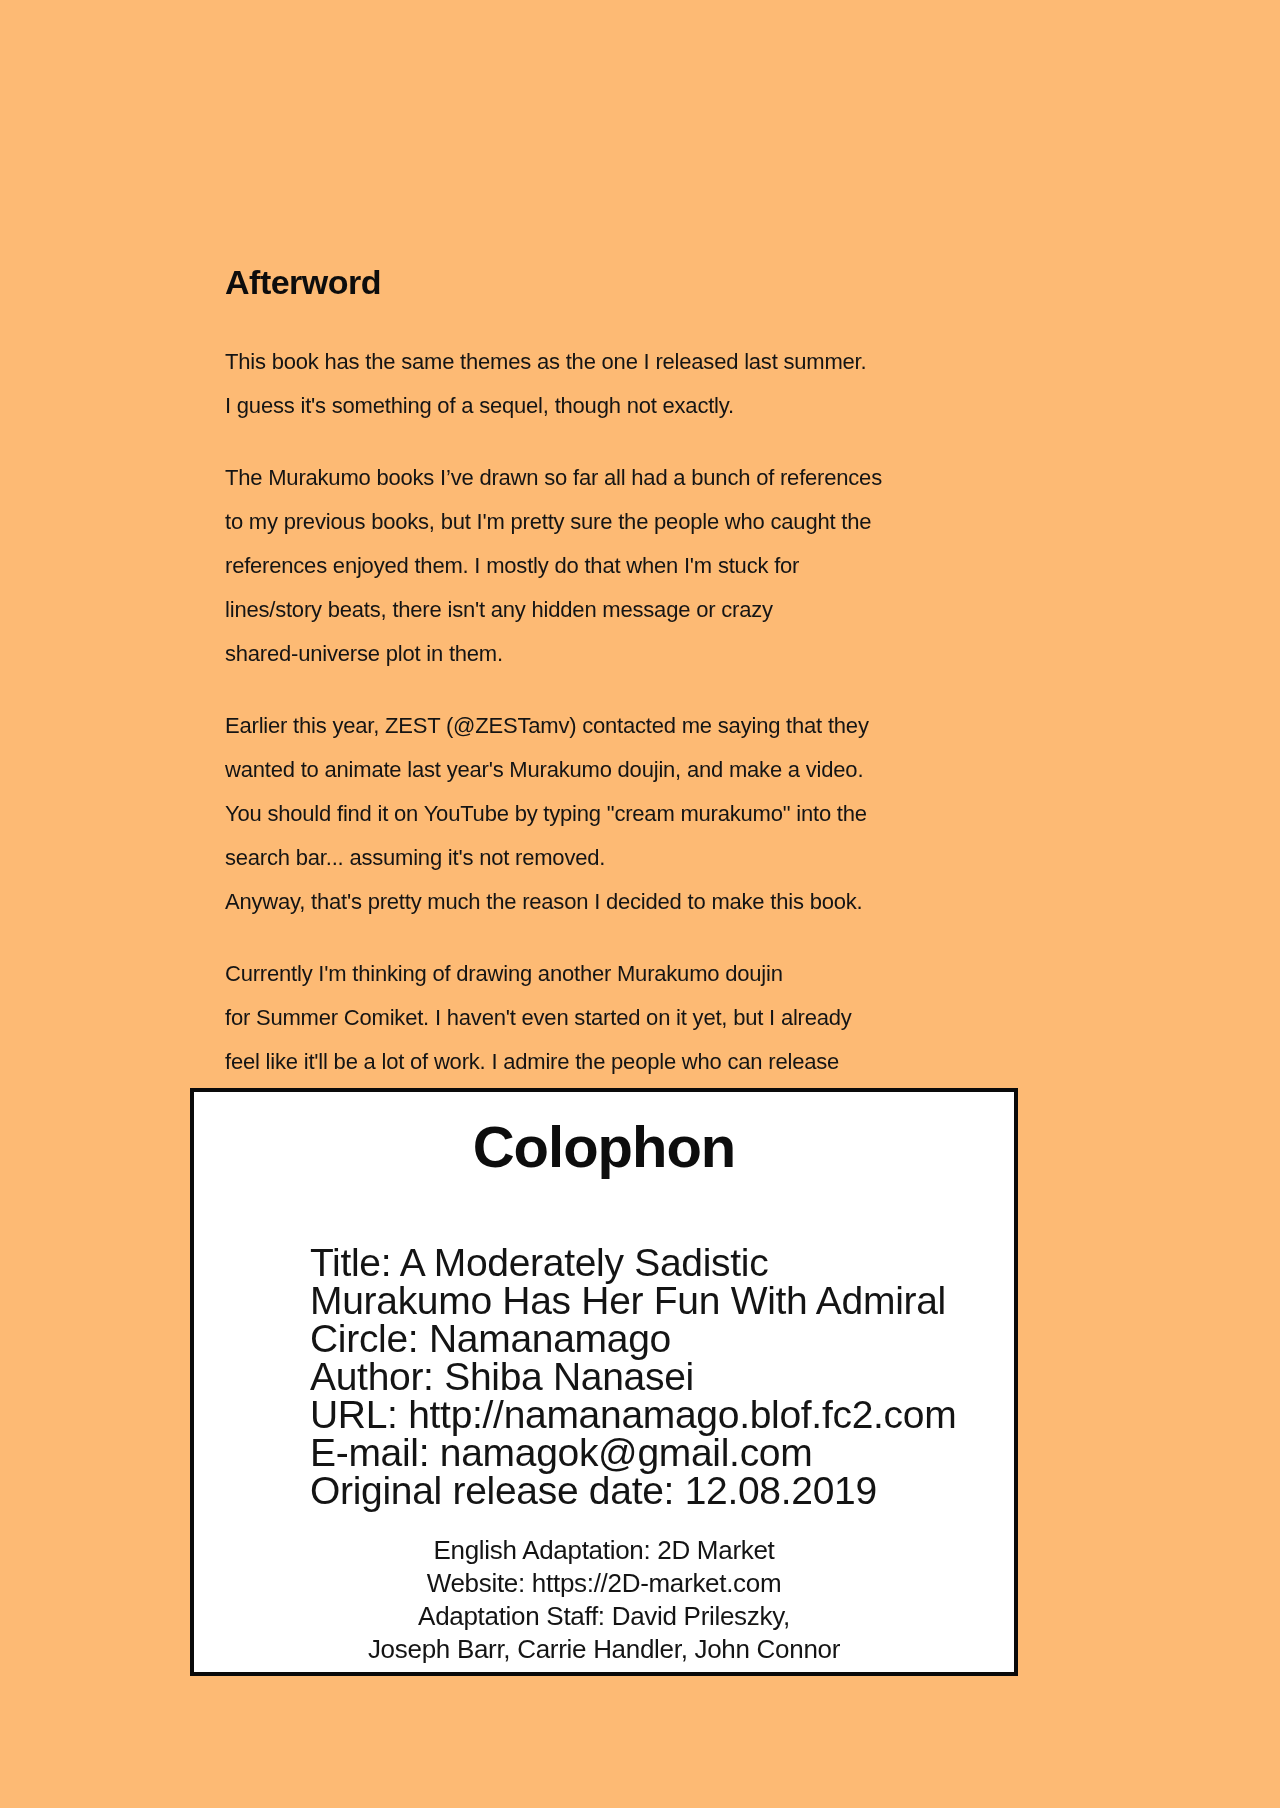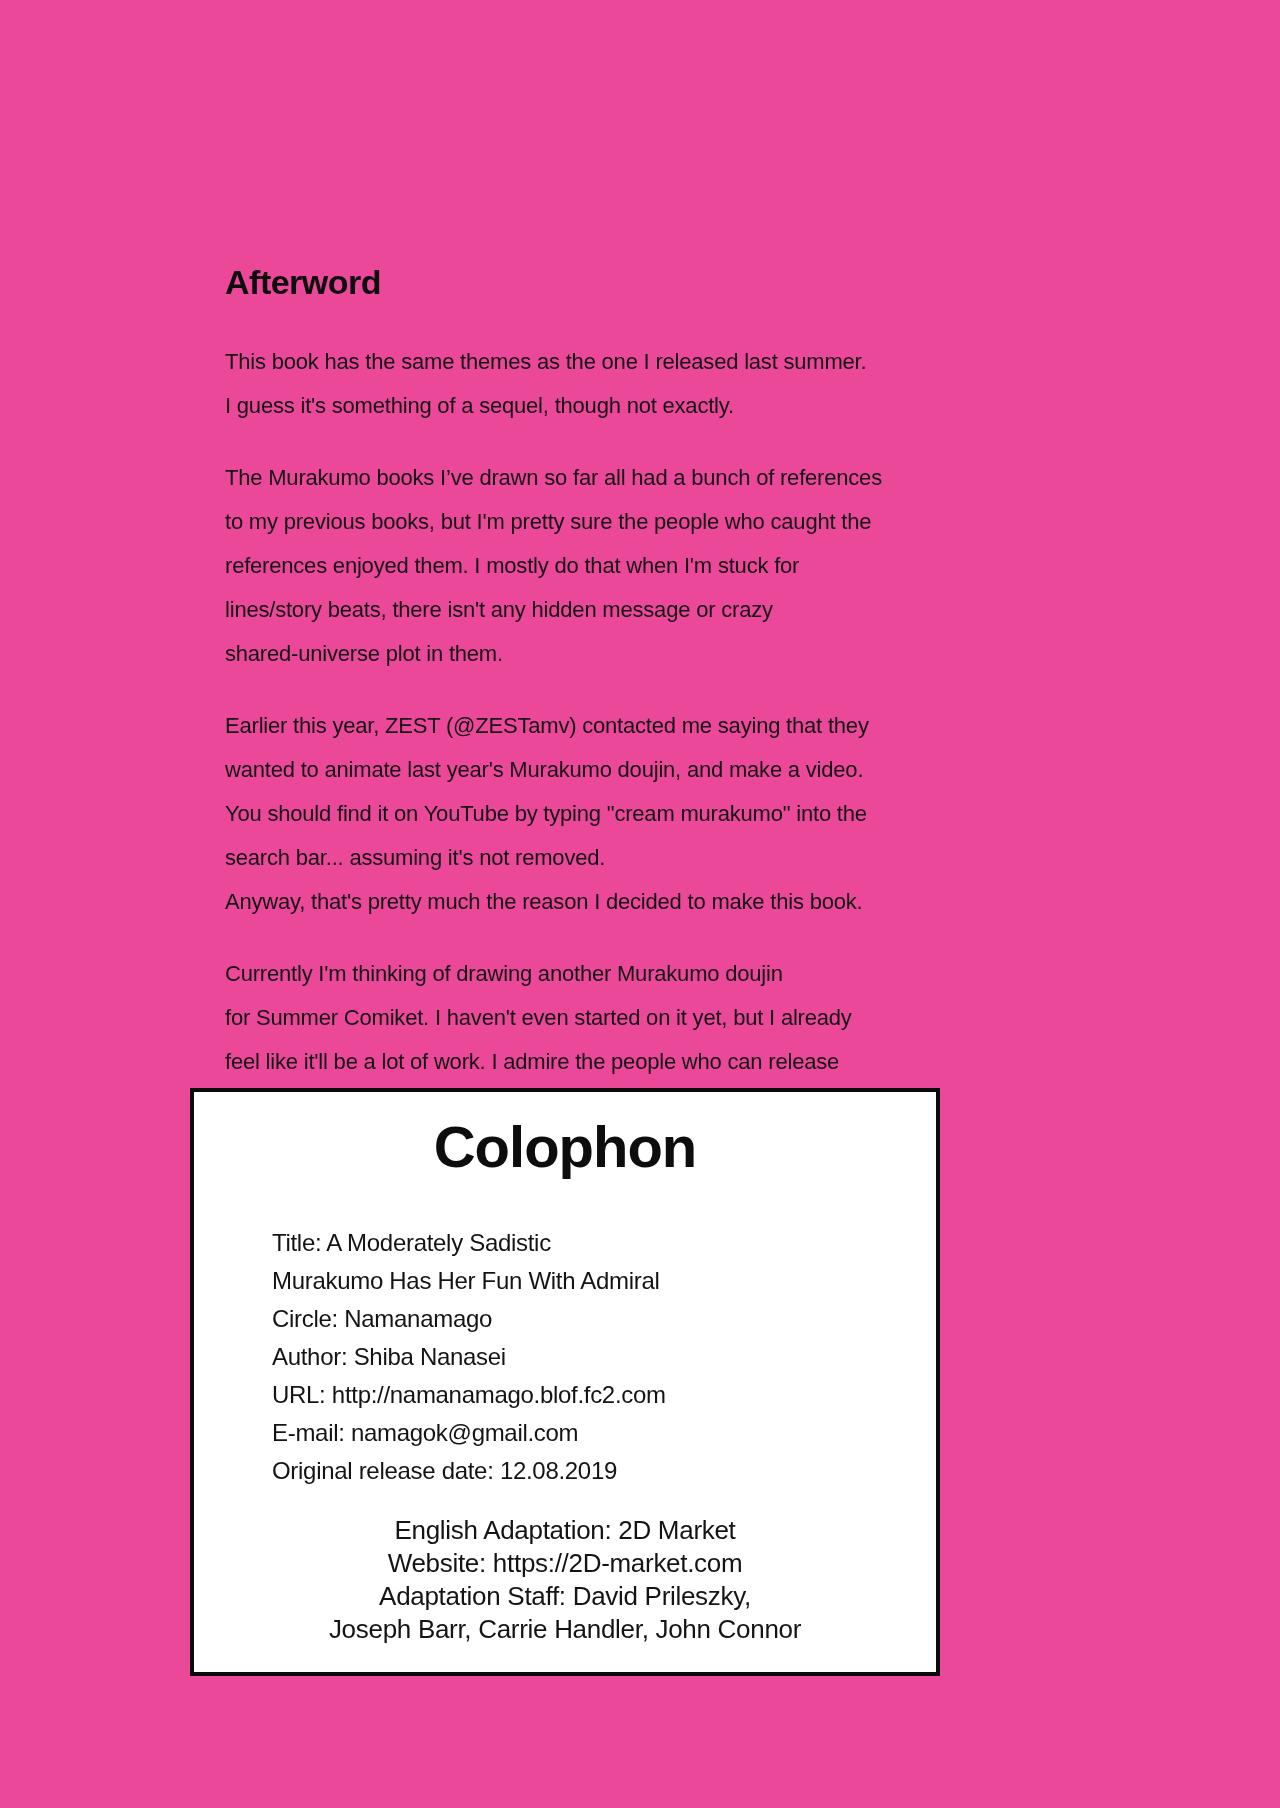--- a/index.html
+++ b/index.html
@@ -8,21 +8,21 @@
     width: 1280px;
     height: 1808px;
     position: relative;
     font-family: "Liberation Sans", sans-serif;
     color: #111111;
     overflow: hidden;
   }
   .page {
     position: absolute;
     inset: 0;
-    background: #ec4899;
+    background: #fdba74;
   }
   .content {
     position: absolute;
     left: 225px;
     top: 262px;
     width: 830px;
   }
   .page-title {
     font-size: 34px;
     font-weight: 700;
@@ -43,38 +43,38 @@
     font-size: 22px;
     line-height: 32px;
     margin-top: 12px;
     letter-spacing: -0.2px;
     color: #141414;
   }
   .colophon-box {
     position: absolute;
     left: 190px;
     top: 1088px;
-    width: 750px;
+    width: 828px;
     height: 588px;
     border: 4px solid #0a0a0a;
     background: #ffffff;
   }
   .colophon-title {
     margin-top: 26px;
     text-align: center;
     font-size: 58px;
     font-weight: 700;
     letter-spacing: -1px;
     line-height: 1;
     color: #0d0d0d;
   }
   .colophon-info {
-    margin-top: 48px;
-    padding-left: 78px;
-    font-size: 24px;
+    margin-top: 68px;
+    padding-left: 116px;
+    font-size: 39px;
     line-height: 38px;
     white-space: pre-line;
     letter-spacing: -0.3px;
     color: #141414;
   }
   .colophon-adaptation {
     margin-top: 24px;
     text-align: center;
     font-size: 26px;
     line-height: 33px;

